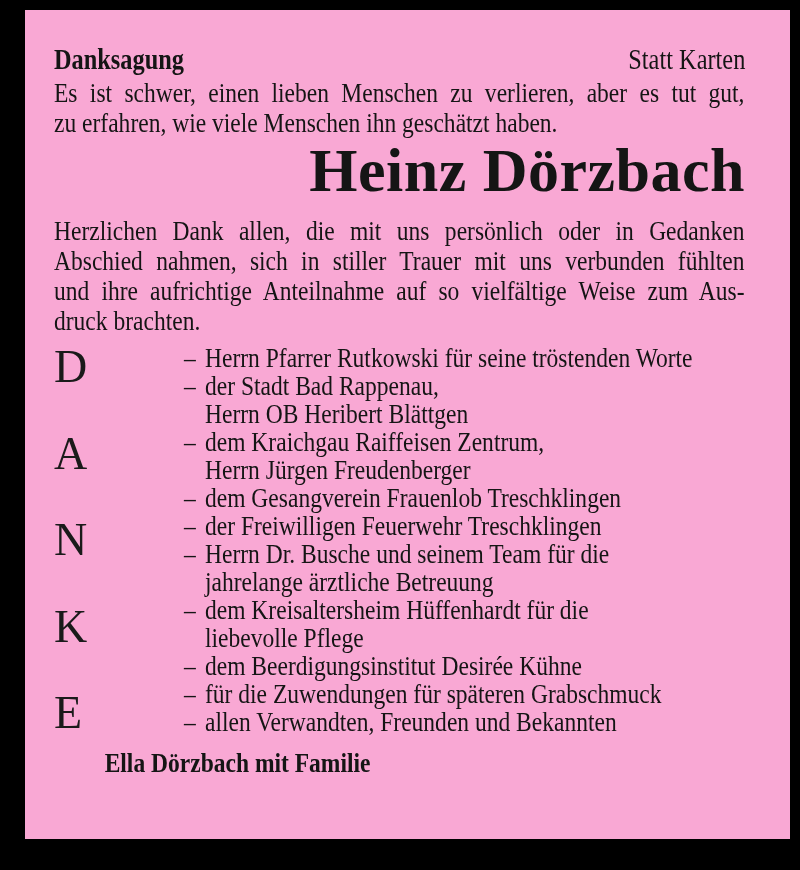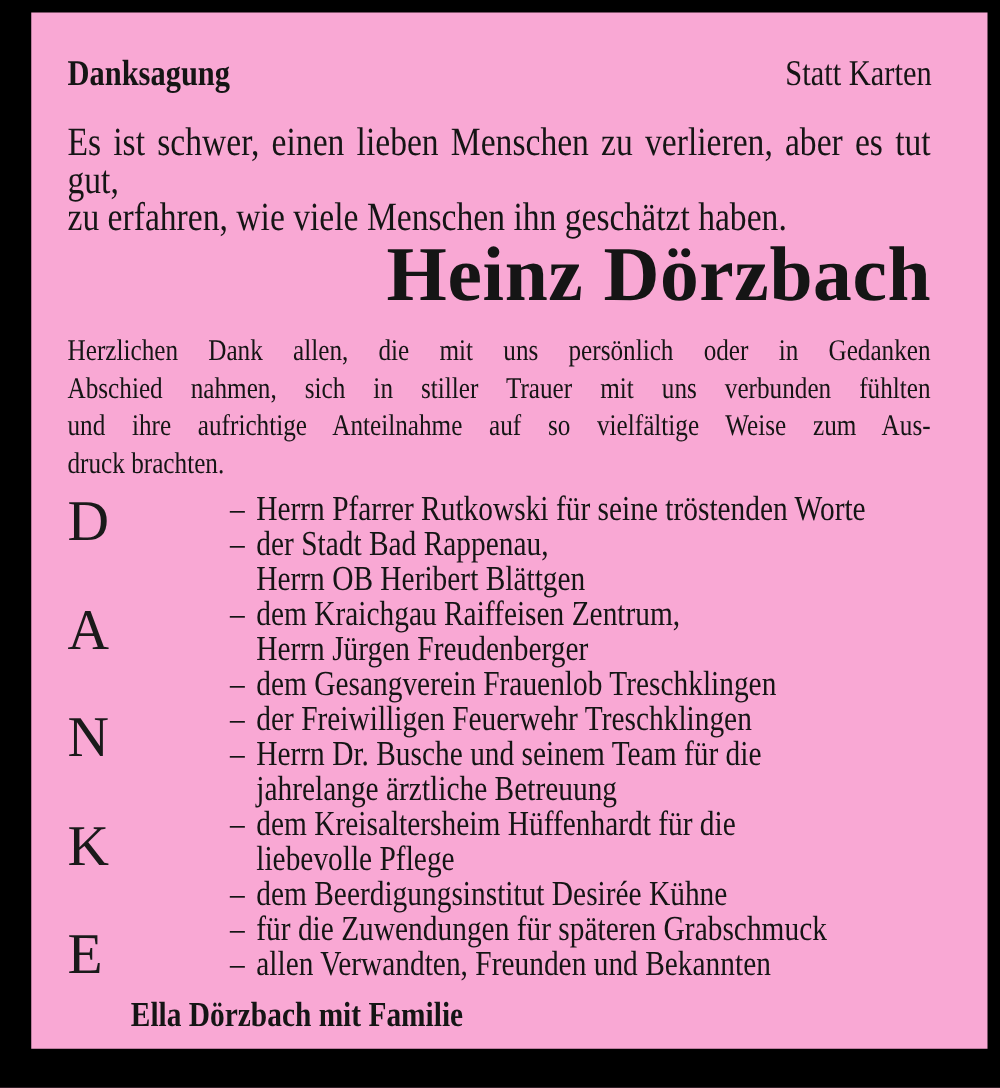--- a/index.html
+++ b/index.html
@@ -23,35 +23,35 @@
   .scale-r { transform: scaleX(0.84); transform-origin: 100% 50%; }
   .ib { display: inline-block; }
 
   .header-row {
     display: flex; justify-content: space-between; align-items: baseline;
     line-height: 30px; font-size: 29px;
   }
   .header-row .kind { font-weight: 700; white-space: nowrap; }
   .header-row .corner { white-space: nowrap; }
 
-  .intro { margin-top: 24px; font-size: 32px; line-height: 30px; }
+  .intro { margin-top: 4px; font-size: 28px; line-height: 30px; }
   .jline {
     width: 822px;
     text-align: justify; text-align-last: justify;
     transform: scaleX(0.84); transform-origin: 0 50%;
   }
   .lastline { text-align: left; text-align-last: left; }
 
   .name-title {
     margin-top: 0; margin-bottom: 0;
     font-size: 62px; line-height: 64px; font-weight: 700;
     text-align: right; letter-spacing: 0.5px;
   }
 
-  .thanks-par { margin-top: 14px; font-size: 24px; line-height: 30px; }
+  .thanks-par { margin-top: 14px; font-size: 28px; line-height: 30px; }
 
   .thanks-section { margin-top: 8px; display: flex; }
   .acrostic-col {
     width: 130px; flex: 0 0 130px;
     display: flex; flex-direction: column; justify-content: space-between;
     height: 392px;
   }
   .acrostic-letter { font-size: 46px; line-height: 46px; color: #1a1a1a; }
 
   .list-col { flex: 1 1 auto; font-size: 28px; line-height: 28px; }

